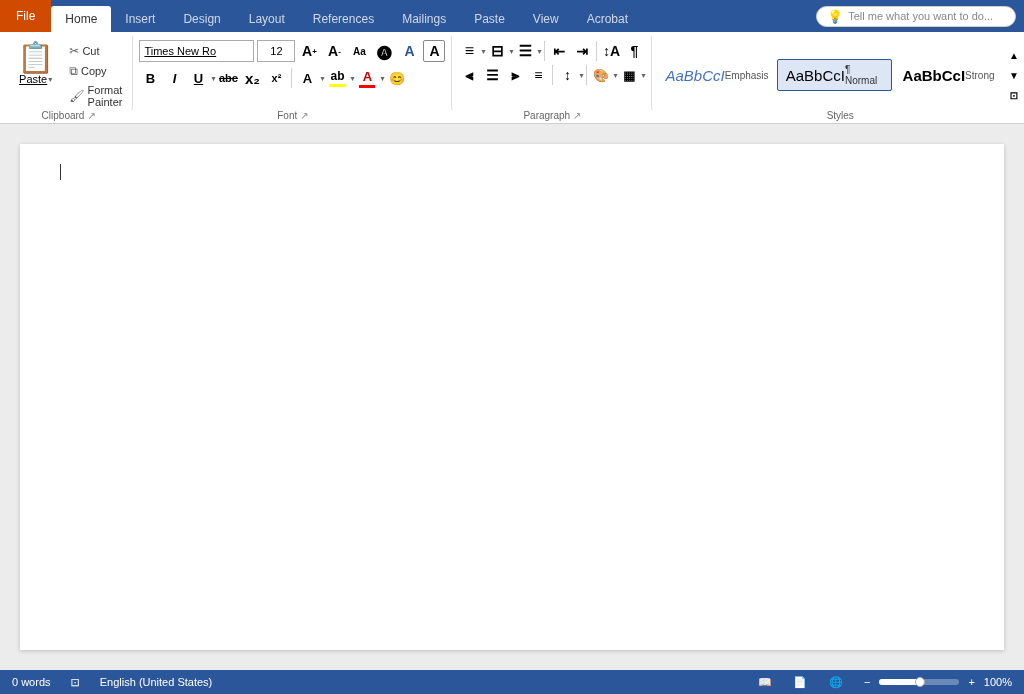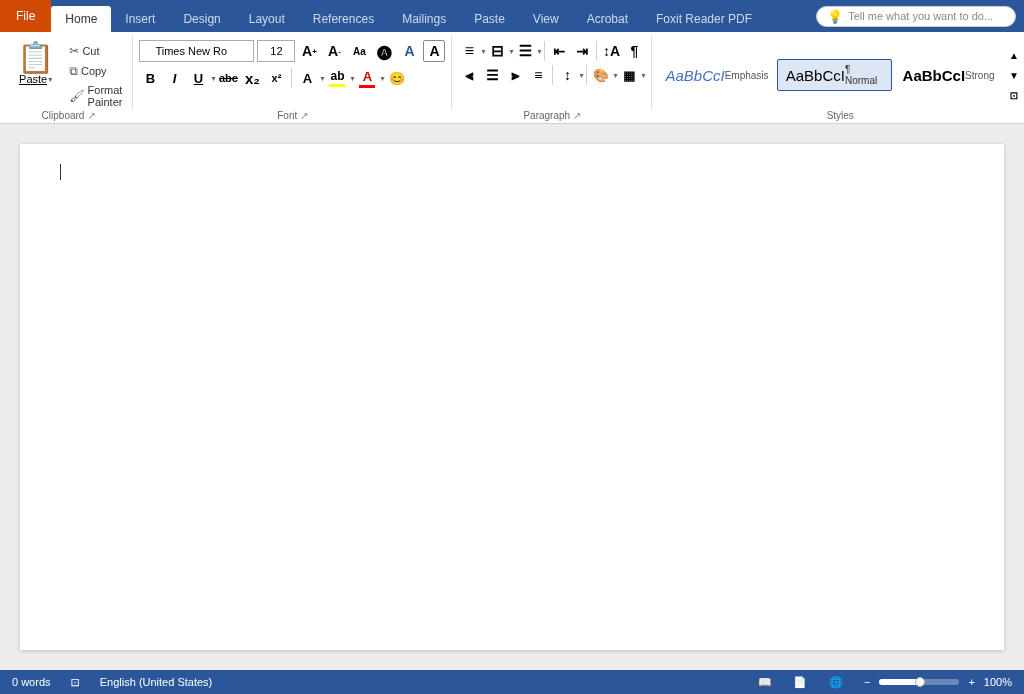--- a/index.html
+++ b/index.html
@@ -19,21 +19,21 @@
     .btn { background: transparent; border: 1px solid transparent; cursor: pointer; border-radius: 2px; display: flex; align-items: center; justify-content: center; padding: 2px 4px; font-size: 11px; color: #333; }
     .btn-icon-sm { width: 22px; height: 22px; font-size: 10px; }
     .paste-btn { display: flex; flex-direction: column; align-items: center; border: 1px solid transparent; cursor: pointer; padding: 2px 6px; border-radius: 2px; }
     .clipboard-right { display: flex; flex-direction: column; gap: 2px; padding-top: 2px; }
     .clipboard-small-btn { display: flex; align-items: center; gap: 3px; font-size: 11px; color: #333; cursor: pointer; padding: 1px 3px; border: 1px solid transparent; border-radius: 2px; }
     .clipboard-small-btn .ico { font-size: 12px; color: #555; }
 
     
     .font-row1 { display: flex; align-items: center; gap: 3px; }
     .font-row2 { display: flex; align-items: center; gap: 2px; margin-top: 2px; }
-    .font-name-select { width: 115px; height: 22px; font-size: 11px; border: 1px solid #ababab; padding: 1px 15px; background: white; }
+    .font-name-select { width: 115px; height: 22px; font-size: 11px; border: 1px solid #ababab; padding: 1px 4px; background: white; text-decoration: underline; }
     .font-size-select { width: 38px; height: 22px; font-size: 11px; border: 1px solid #ababab; padding: 1px 2px; background: white; text-align: center; }
     .btn-format { width: 22px; height: 22px; font-size: 13px; font-weight: bold; display: flex; align-items: center; justify-content: center; border: 1px solid transparent; border-radius: 2px; cursor: pointer; background: transparent; }
     .btn-b { font-weight: bold; font-size: 13px; }
     .btn-i { font-style: italic; font-size: 13px; }
     .btn-u { text-decoration: underline; font-size: 13px; }
     .separator-v { width: 1px; height: 20px; background: #d0d0d0; margin: 0 2px; }
 
     
     .styles-area { display: flex; align-items: center; gap: 2px; overflow: hidden; }
     .style-item { display: flex; align-items: center; padding: 4px 8px; border: 1px solid transparent; border-radius: 2px; cursor: pointer; min-width: 70px; }
@@ -92,23 +92,20 @@
     <span>Mailings</span>
   </div>
   <div class="tab-item">
     <span>Paste</span>
   </div>
   <div class="tab-item">
     <span>View</span>
   </div>
   <div class="tab-item">
     <span>Acrobat</span>
-  </div>
-  <div class="tab-item">
-    <span>Foxit Reader PDF</span>
   </div>
   <div class="tell-me" style="margin-left: auto; margin-right: 8px; align-self: center;">
     <span style="color:#888; font-size:13px;">💡</span>
     <span>Tell me what you want to do...</span>
   </div>
 </div>
 
 <div class="ribbon">
   <div class="ribbon-main-row">
 

